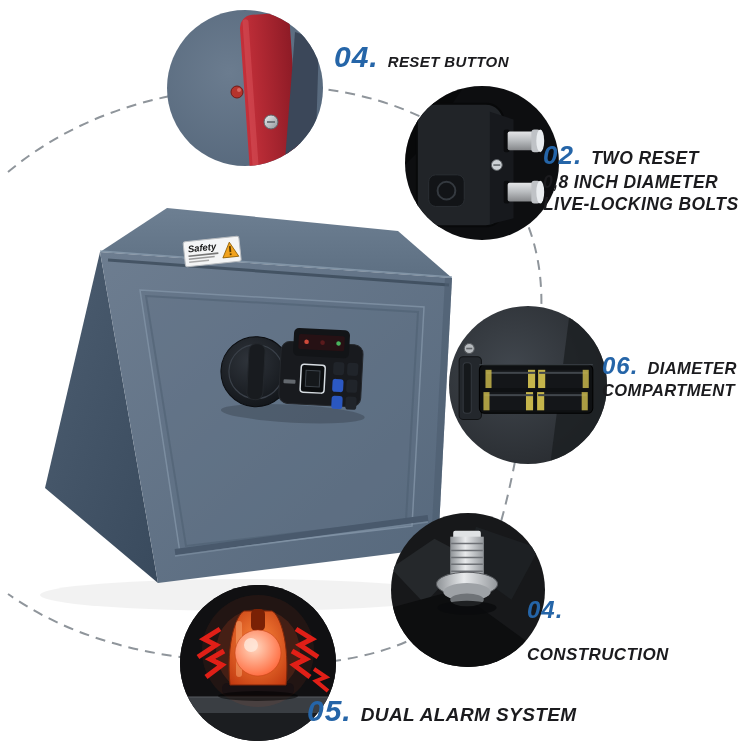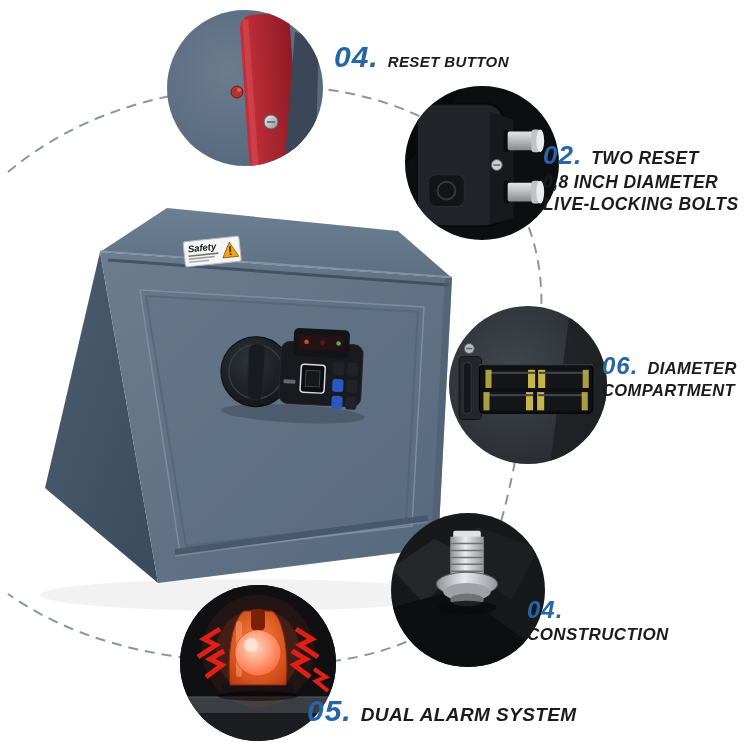--- a/index.html
+++ b/index.html
@@ -16,21 +16,21 @@
   .callout{position:absolute;z-index:3;font-style:italic;color:#1b1b1e;white-space:nowrap;}
   .callout .num{font-weight:700;color:#2565a8;margin-right:9px;letter-spacing:1px;}
   .callout .line{font-weight:700;letter-spacing:.4px;}
   .callout .row{display:flex;align-items:baseline;}
   .c01{left:334px;top:40px;}  .c01 .num{font-size:30px;} .c01 .line{font-size:15px;}
   .c02{left:543px;top:140px;} .c02 .num{font-size:26px;} .c02 .line{font-size:17.5px;}
   .c02 .cont{line-height:22px;}
   .c03{left:602px;top:352px;} .c03 .num{font-size:24px;} .c03 .line{font-size:16.5px;}
   .c03 .cont{line-height:21px;}
   .c04{left:527px;top:596px;} .c04 .num{font-size:24px;} .c04 .line{font-size:17px;}
-  .c04 .cont{line-height:21px;}
+  .c04 .cont{line-height:21px;margin-top:20px;}
   .c05{left:307px;top:694px;} .c05 .num{font-size:30px;} .c05 .line{font-size:19px;}
 </style>
 </head>
 <body>
 
 <div class="canvas">
 
   <svg class="scene" width="750" height="750" viewBox="0 0 750 750">
     <defs>
       <linearGradient id="gTop" x1="0" y1="0" x2="0" y2="1">

